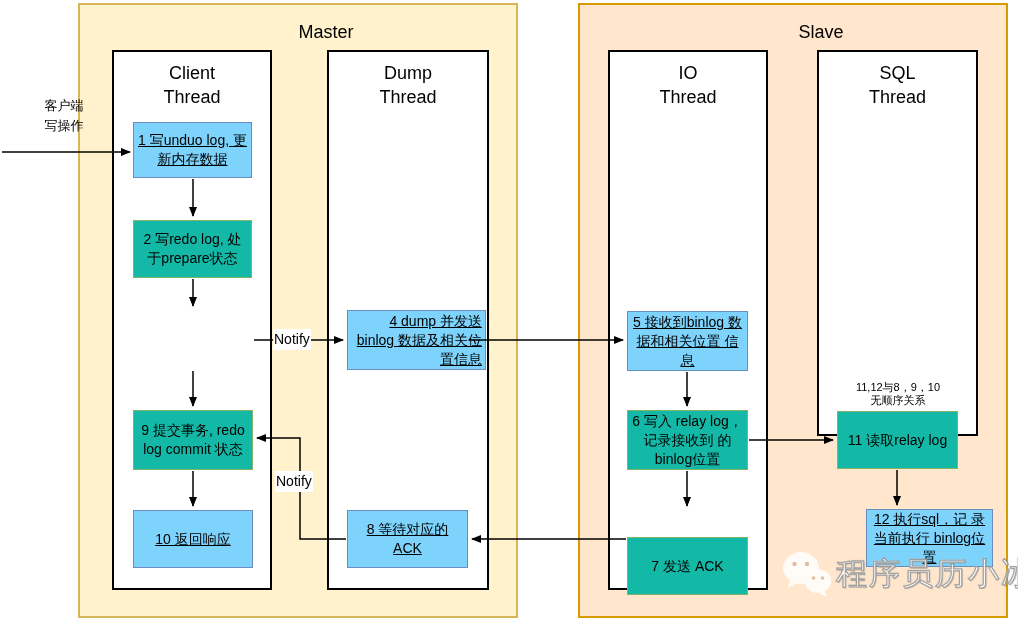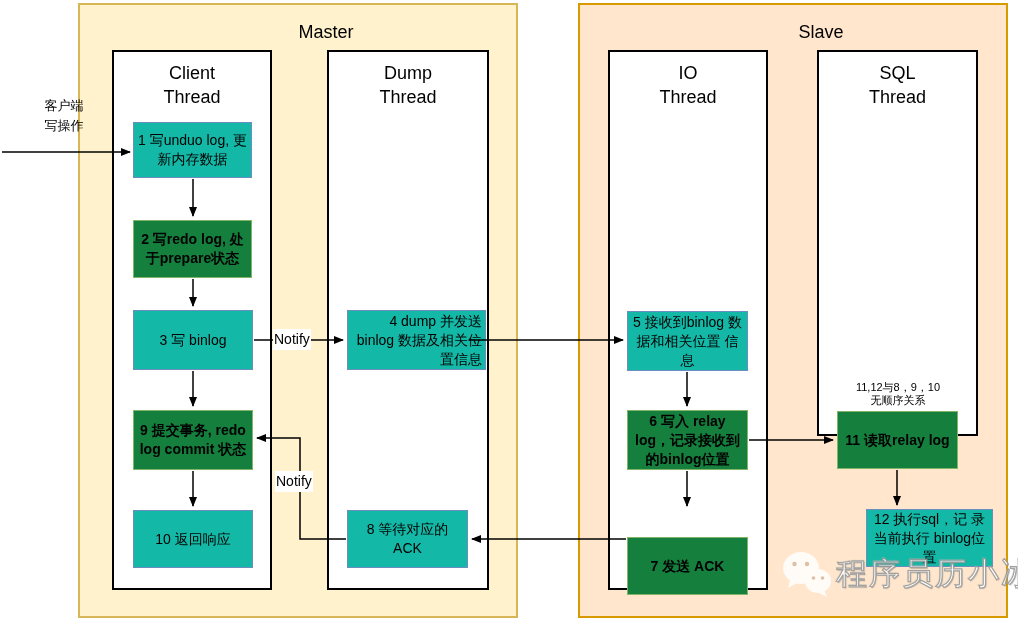--- a/index.html
+++ b/index.html
@@ -14,22 +14,22 @@
   .column{position:absolute;box-sizing:border-box;background:#ffffff;border:2px solid #000;}
   .col-client{left:112px;top:50px;width:160px;height:540px;}
   .col-dump{left:327px;top:50px;width:162px;height:540px;}
   .col-io{left:608px;top:50px;width:160px;height:540px;}
   .col-sql{left:817px;top:50px;width:161px;height:386px;}
   .col-title{position:absolute;top:9px;left:0;width:100%;text-align:center;font-size:18px;line-height:24px;}
   .step{
     position:absolute;box-sizing:border-box;display:flex;align-items:center;justify-content:center;
     text-align:center;font-size:14px;line-height:19px;padding:2px 3px;
   }
-  .step.blue{background:#14b8a6;border:1px solid #6c8ebf;}
-  .step.green{background:#15803d;border:1px solid #82b366;font-weight:bold;}
+  .step.blue{background:#7dd3fc;border:1px solid #6c8ebf;text-decoration:underline;}
+  .step.green{background:#14b8a6;border:1px solid #82b366;}
   .s1{left:133px;top:122px;width:119px;height:56px;}
   .s2{left:133px;top:220px;width:119px;height:58px;}
   .s3{left:133px;top:310px;width:120px;height:60px;}
   .s9{left:133px;top:410px;width:120px;height:60px;text-align:center;}
   .s10{left:133px;top:510px;width:120px;height:58px;}
   .s4{left:347px;top:310px;width:139px;height:60px;text-align:right;}
   .s8{left:347px;top:510px;width:121px;height:58px;}
   .s5{left:627px;top:311px;width:121px;height:60px;}
   .s6{left:627px;top:410px;width:121px;height:60px;}
   .s7{left:627px;top:510px;width:121px;height:58px;margin-top:27px;}
@@ -85,21 +85,20 @@
   </div>
   <div class="column col-sql">
     <div class="col-title">
       <div>SQL</div>
       <div>Thread</div>
     </div>
   </div>
 
   <div class="step blue s1">1 写unduo log, 更新内存数据</div>
   <div class="step green s2">2 写redo log, 处于prepare状态</div>
-  <div class="step blue s3">3 写 binlog</div>
   <div class="step blue s4">4 dump 并发送 binlog 数据及相关位置信息</div>
   <div class="step blue s5">5 接收到binlog 数据和相关位置 信息</div>
   <div class="step green s6">6 写入 relay log，记录接收到 的binlog位置</div>
   <div class="step green s7">7 发送 ACK</div>
   <div class="step blue s8">8 等待对应的 ACK</div>
   <div class="step green s9">9 提交事务, redo log commit 状态</div>
   <div class="step blue s10">10 返回响应</div>
   <div class="step green s11">11 读取relay log</div>
   <div class="step blue s12">12 执行sql，记 录当前执行 binlog位置</div>
 

